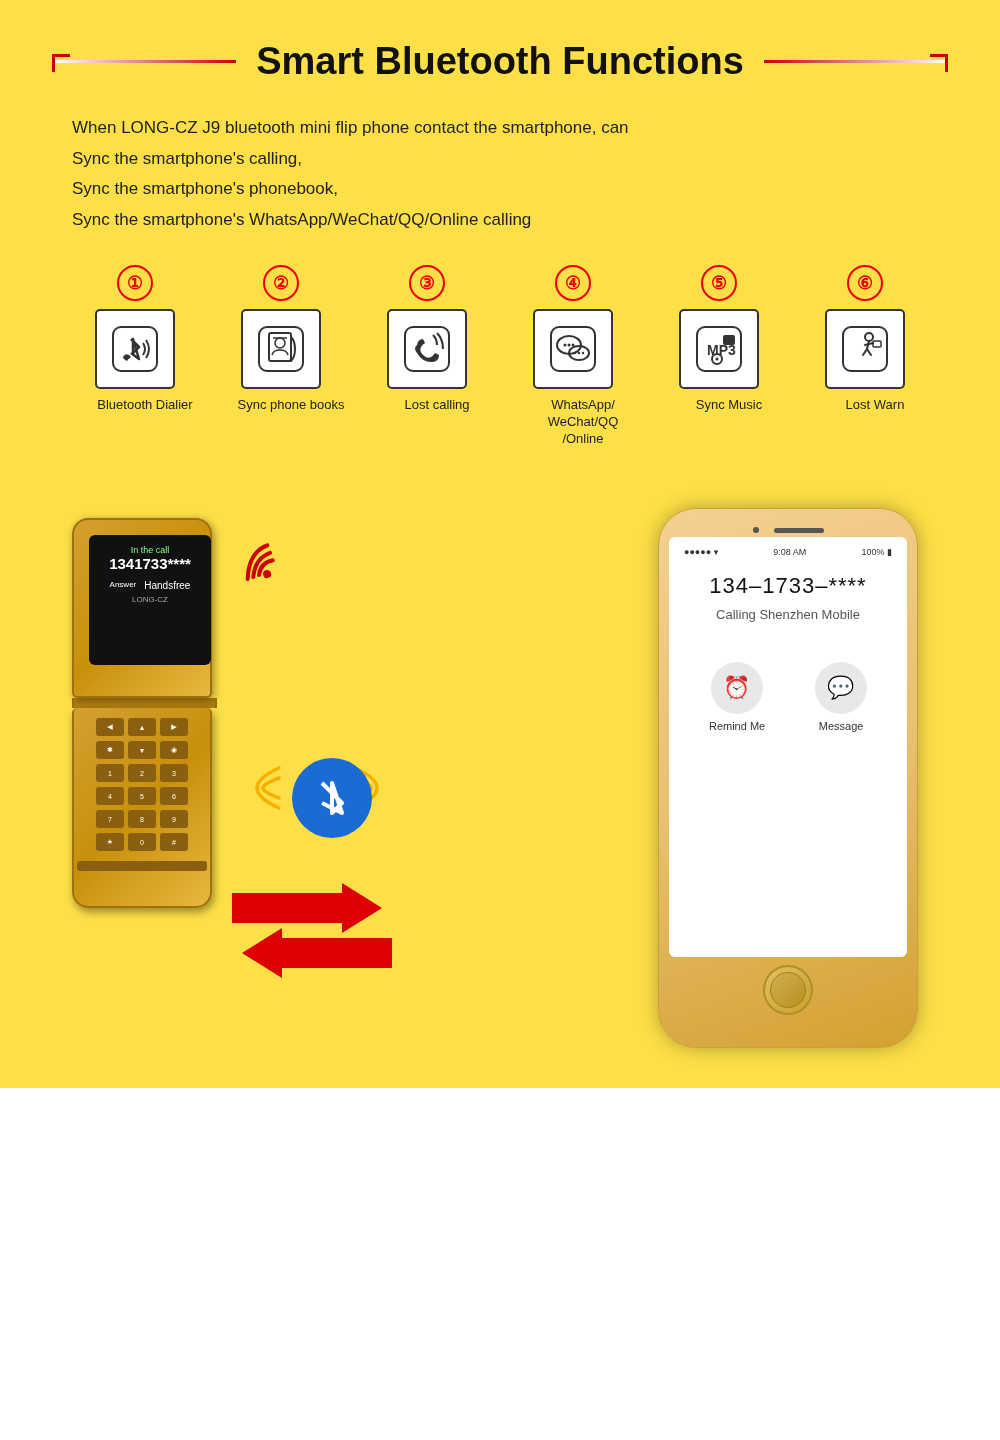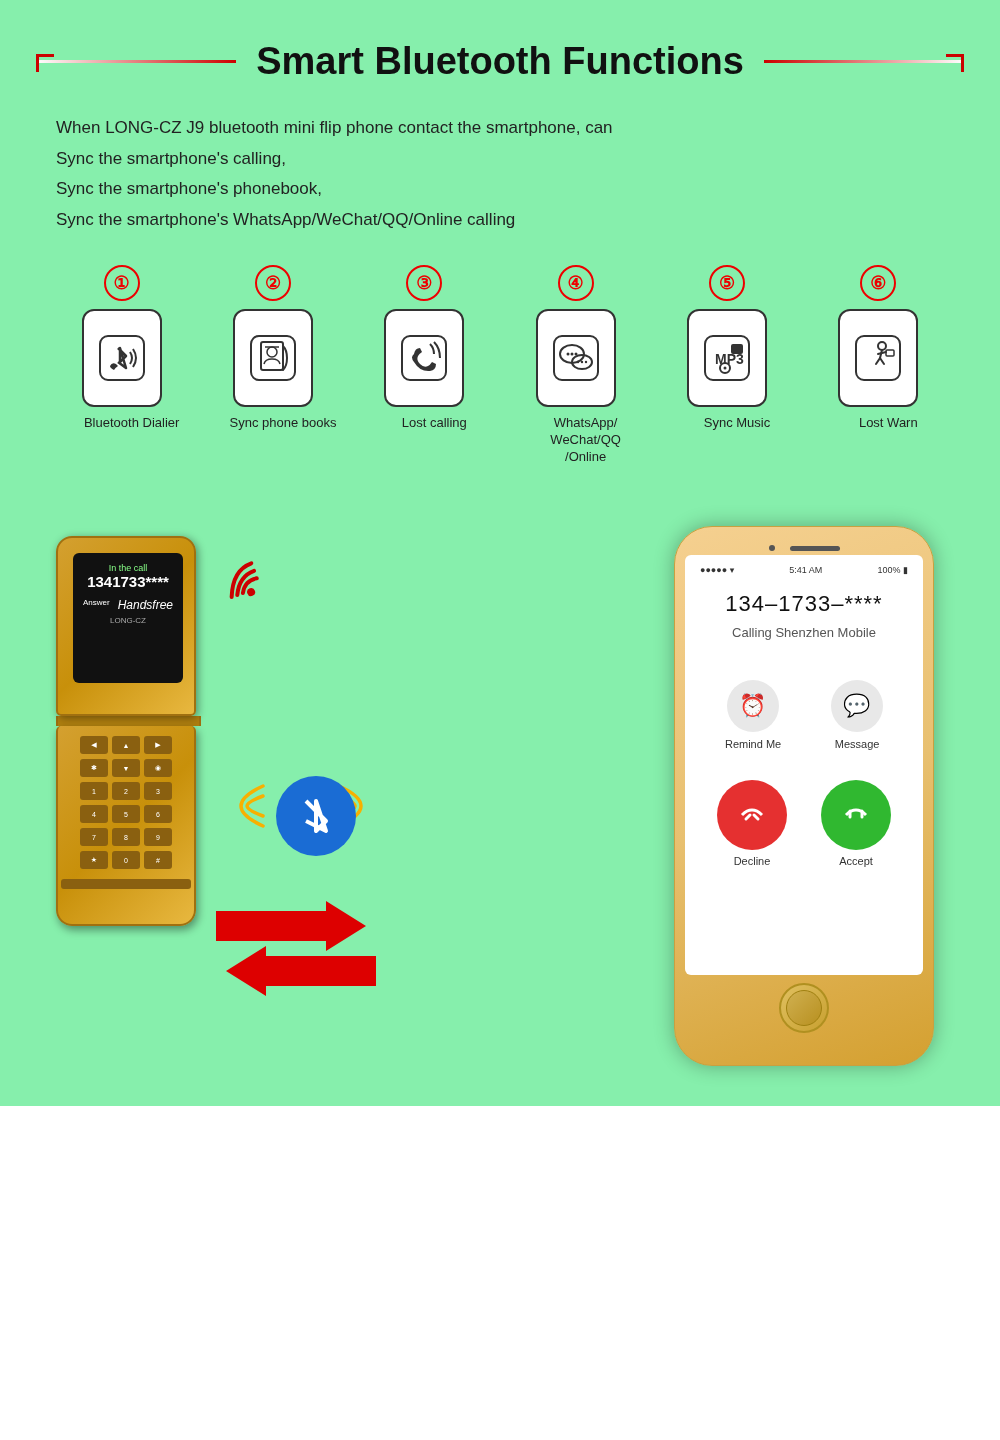--- a/index.html
+++ b/index.html
@@ -6,22 +6,22 @@
     body {
       width: 1000px;
       min-height: 1440px;
       background: #fff;
       font-family: Arial, sans-serif;
       overflow-x: hidden;
     }
 
     .page-wrapper {
       width: 1000px;
-      background: #86efac;
-      padding: 20px 36px;
+      background: #fde047;
+      padding: 20px 52px;
     }
 
     
     .header-section {
       display: flex;
       align-items: center;
       justify-content: center;
       margin: 20px 0 30px 0;
       gap: 20px;
     }
@@ -84,23 +84,23 @@
       width: 36px; height: 36px;
       border: 2px solid #e00;
       border-radius: 50%;
       display: flex; align-items: center; justify-content: center;
       color: #e00;
       font-size: 18px;
       font-weight: bold;
       margin-bottom: 8px;
     }
     .feature-icon-box {
-      width: 80px; height: 98px;
+      width: 80px; height: 80px;
       border: 2px solid #333;
-      border-radius: 12px;
+      border-radius: 5px;
       display: flex; align-items: center; justify-content: center;
       font-size: 36px;
       margin-bottom: 8px;
       background: #fff;
     }
     .feature-label {
       font-size: 13px;
       text-align: center;
       color: #222;
       line-height: 1.3;
@@ -136,21 +136,21 @@
     .flip-phone-top {
       width: 140px;
       height: 180px;
       background: linear-gradient(135deg, #d4a030, #c8900a, #e8b840);
       border-radius: 16px 16px 5px 5px;
       position: relative;
       border: 2px solid #a07010;
       box-shadow: 2px 2px 8px rgba(0,0,0,0.4);
     }
     .flip-phone-screen {
-      width: 110px;
+      width: 122px;
       height: 130px;
       background: #111;
       border-radius: 6px;
       position: absolute;
       top: 15px; left: 15px;
       display: flex;
       flex-direction: column;
       align-items: center;
       justify-content: flex-start;
       padding: 10px 8px;
@@ -440,21 +440,21 @@
     <div class="phone-side" style="min-height:580px; position:relative; width:420px; flex:none;">
 
       <div class="flip-phone" style="position:absolute; left:20px; top:30px; width:145px;">
 
         <div class="flip-phone-top">
           <div class="flip-phone-screen">
             <div style="font-size:9px; color:#8f8;">In the call</div>
             <div style="font-size:15px; font-weight:bold;">1341733****</div>
             <div style="display:flex; gap:8px; margin-top:8px;">
               <span style="font-size:8px;">Answer</span>
-              <span style="font-size:12px;font-style:italic;">Handsfree</span>
+              <span style="font-size:10px;">Handsfree</span>
             </div>
             <div style="font-size:8px; color:#aaa; margin-top:4px;">LONG-CZ</div>
           </div>
         </div>
 
         <div style="width:145px; height:10px; background:#b08010; border-left:2px solid #a07010; border-right:2px solid #a07010;"></div>
 
         <div class="flip-phone-bottom">
           <div class="keypad-row">
             <div class="keypad-key">◀</div>
@@ -535,61 +535,39 @@
 
         <div style="display:flex; justify-content:center; gap:15px; align-items:center; padding:8px 0 4px;">
           <div style="width:6px;height:6px;background:#555;border-radius:50%;"></div>
           <div style="width:50px;height:5px;background:#555;border-radius:3px;"></div>
         </div>
 
         <div class="iphone-screen">
 
           <div class="iphone-status-bar">
             <span>●●●●● ▾</span>
-            <span>5:41 AM</span>
+            <span>9:08 AM</span>
             <span>100% ▮</span>
           </div>
 
           <div class="caller-number">134–1733–****</div>
 
           <div class="caller-location">Calling Shenzhen Mobile</div>
 
           <div class="iphone-actions">
             <div class="iphone-action-item">
               <div class="action-icon-circle">⏰</div>
               <span>Remind Me</span>
             </div>
             <div class="iphone-action-item">
               <div class="action-icon-circle">💬</div>
               <span>Message</span>
             </div>
           </div>
 
-          <div class="call-buttons">
-            <div class="btn-with-label">
-              <div class="decline-btn">
-                <svg width="28" height="28" viewBox="0 0 28 28">
-                  <path d="M4 14 Q14 4 24 14" stroke="white" stroke-width="3" fill="none"></path>
-                  <line x1="8" y1="18" x2="12" y2="14" stroke="white" stroke-width="3" stroke-linecap="round"></line>
-                  <line x1="20" y1="18" x2="16" y2="14" stroke="white" stroke-width="3" stroke-linecap="round"></line>
-                </svg>
-              </div>
-              <span class="btn-label-text">Decline</span>
-            </div>
-            <div class="btn-with-label">
-              <div class="accept-btn">
-                <svg width="28" height="28" viewBox="0 0 28 28">
-                  <path d="M4 14 Q14 4 24 14" stroke="white" stroke-width="3" fill="none"></path>
-                  <line x1="8" y1="10" x2="8" y2="16" stroke="white" stroke-width="3" stroke-linecap="round"></line>
-                  <line x1="20" y1="10" x2="20" y2="16" stroke="white" stroke-width="3" stroke-linecap="round"></line>
-                </svg>
-              </div>
-              <span class="btn-label-text">Accept</span>
-            </div>
-          </div>
         </div>
 
         <div class="iphone-home-button">
           <div class="iphone-home-inner"></div>
         </div>
       </div>
     </div>
 
   </div>
 

